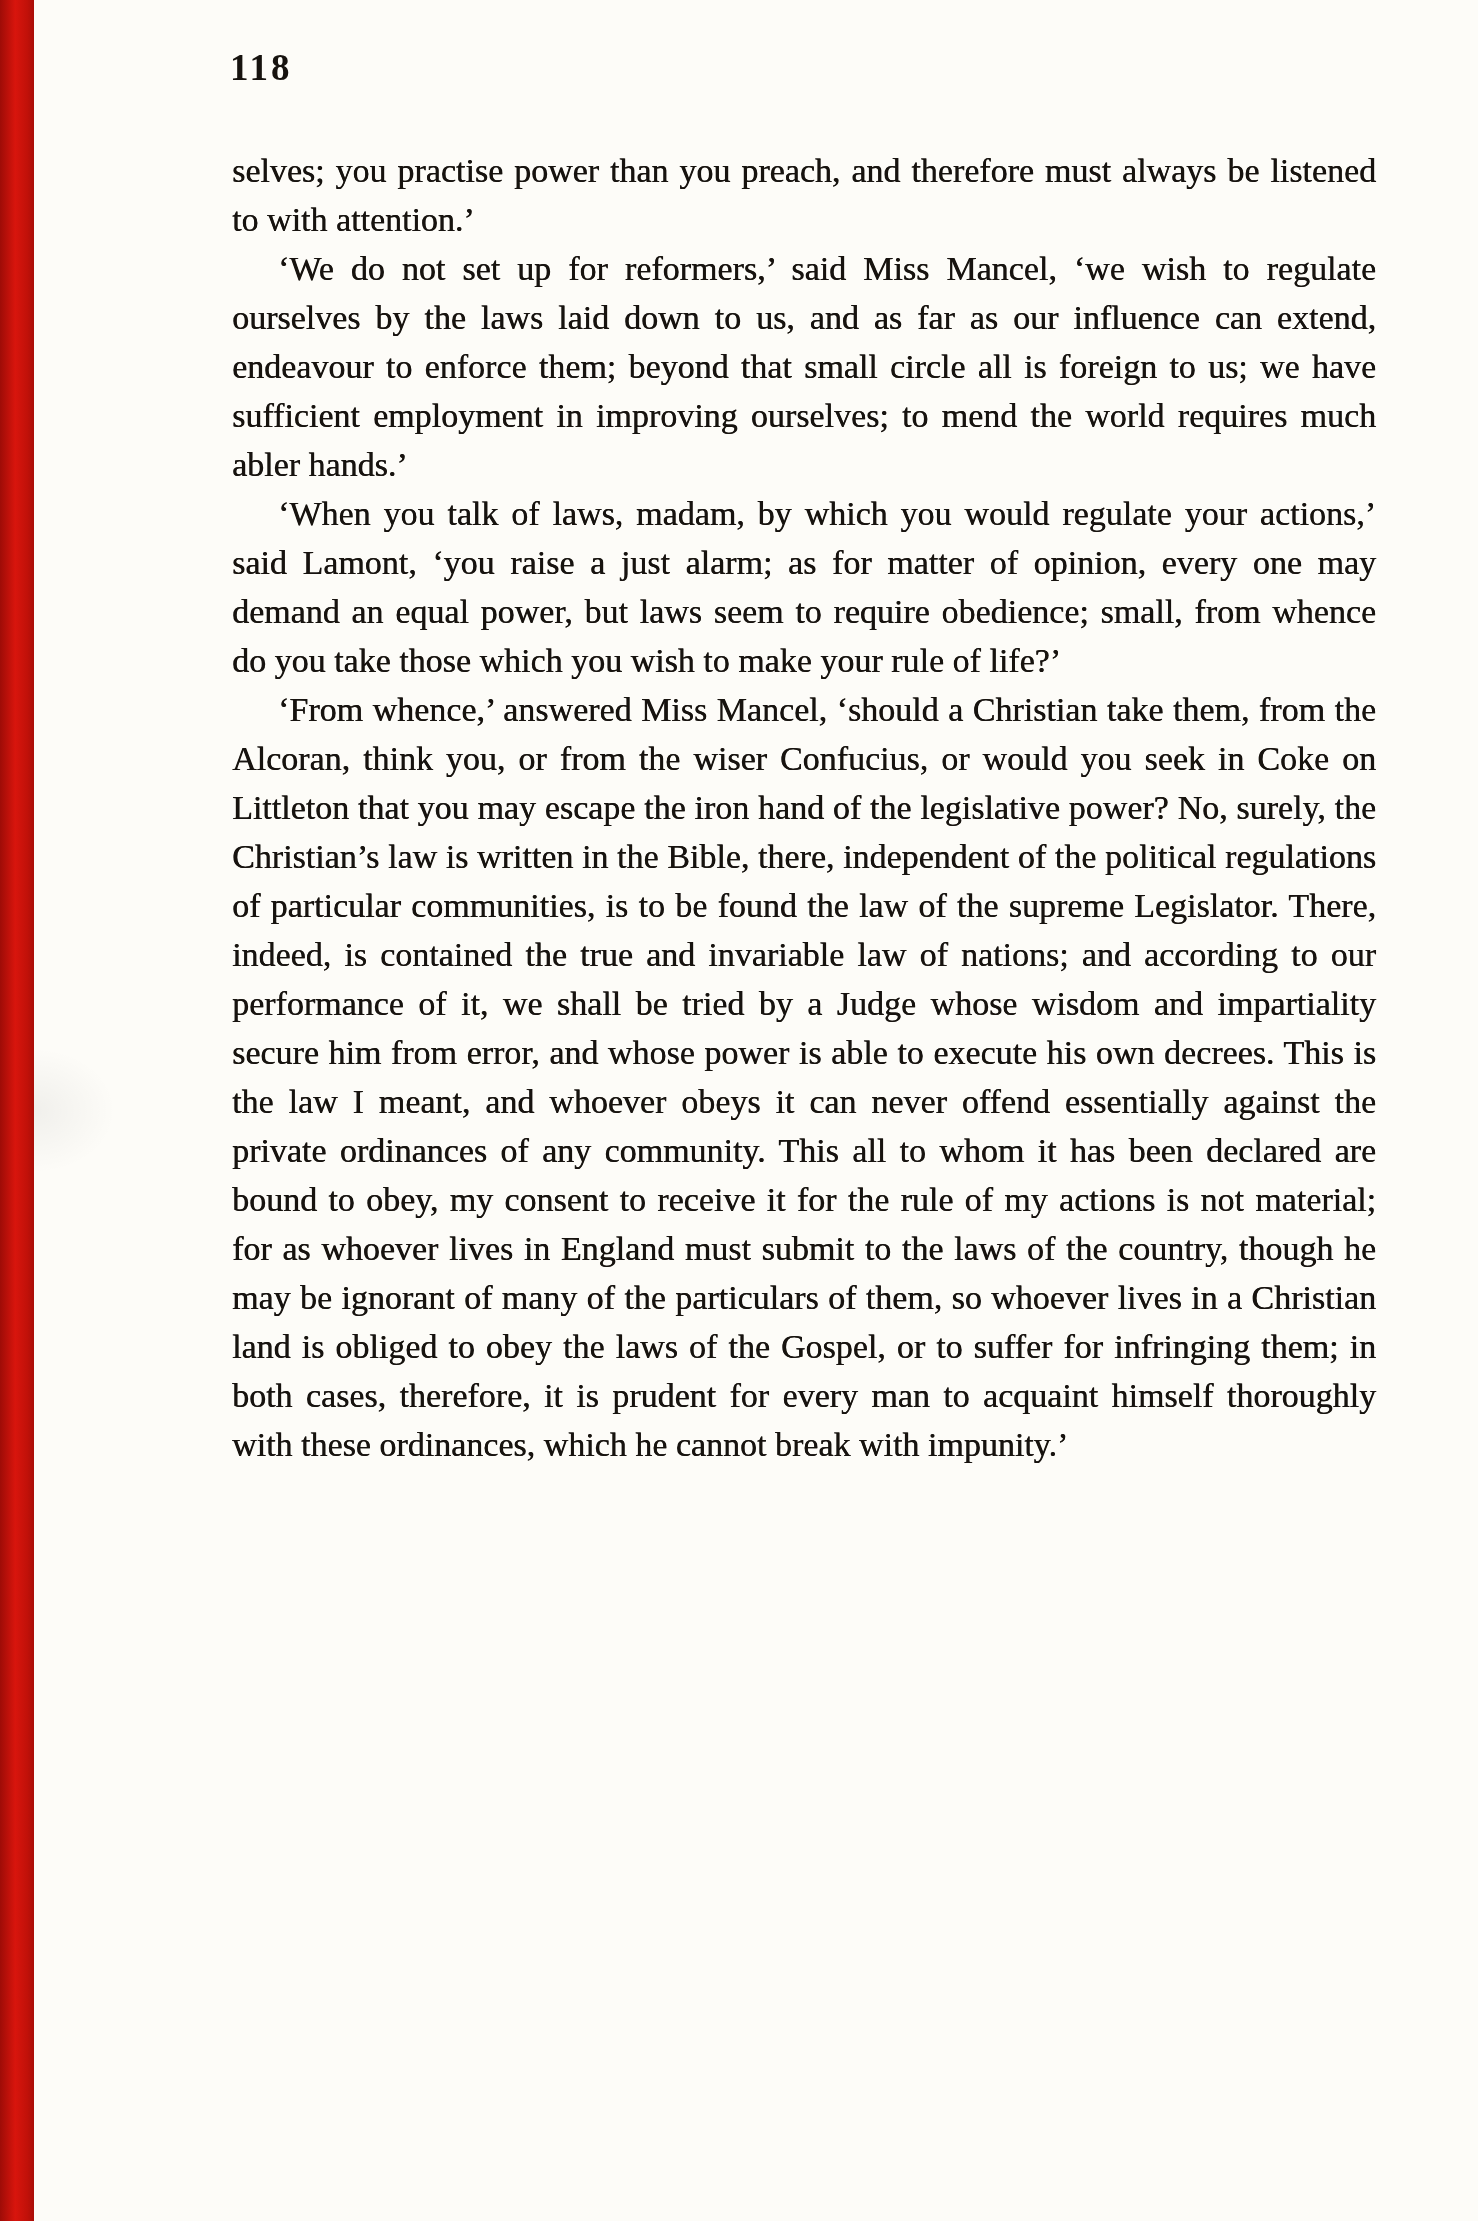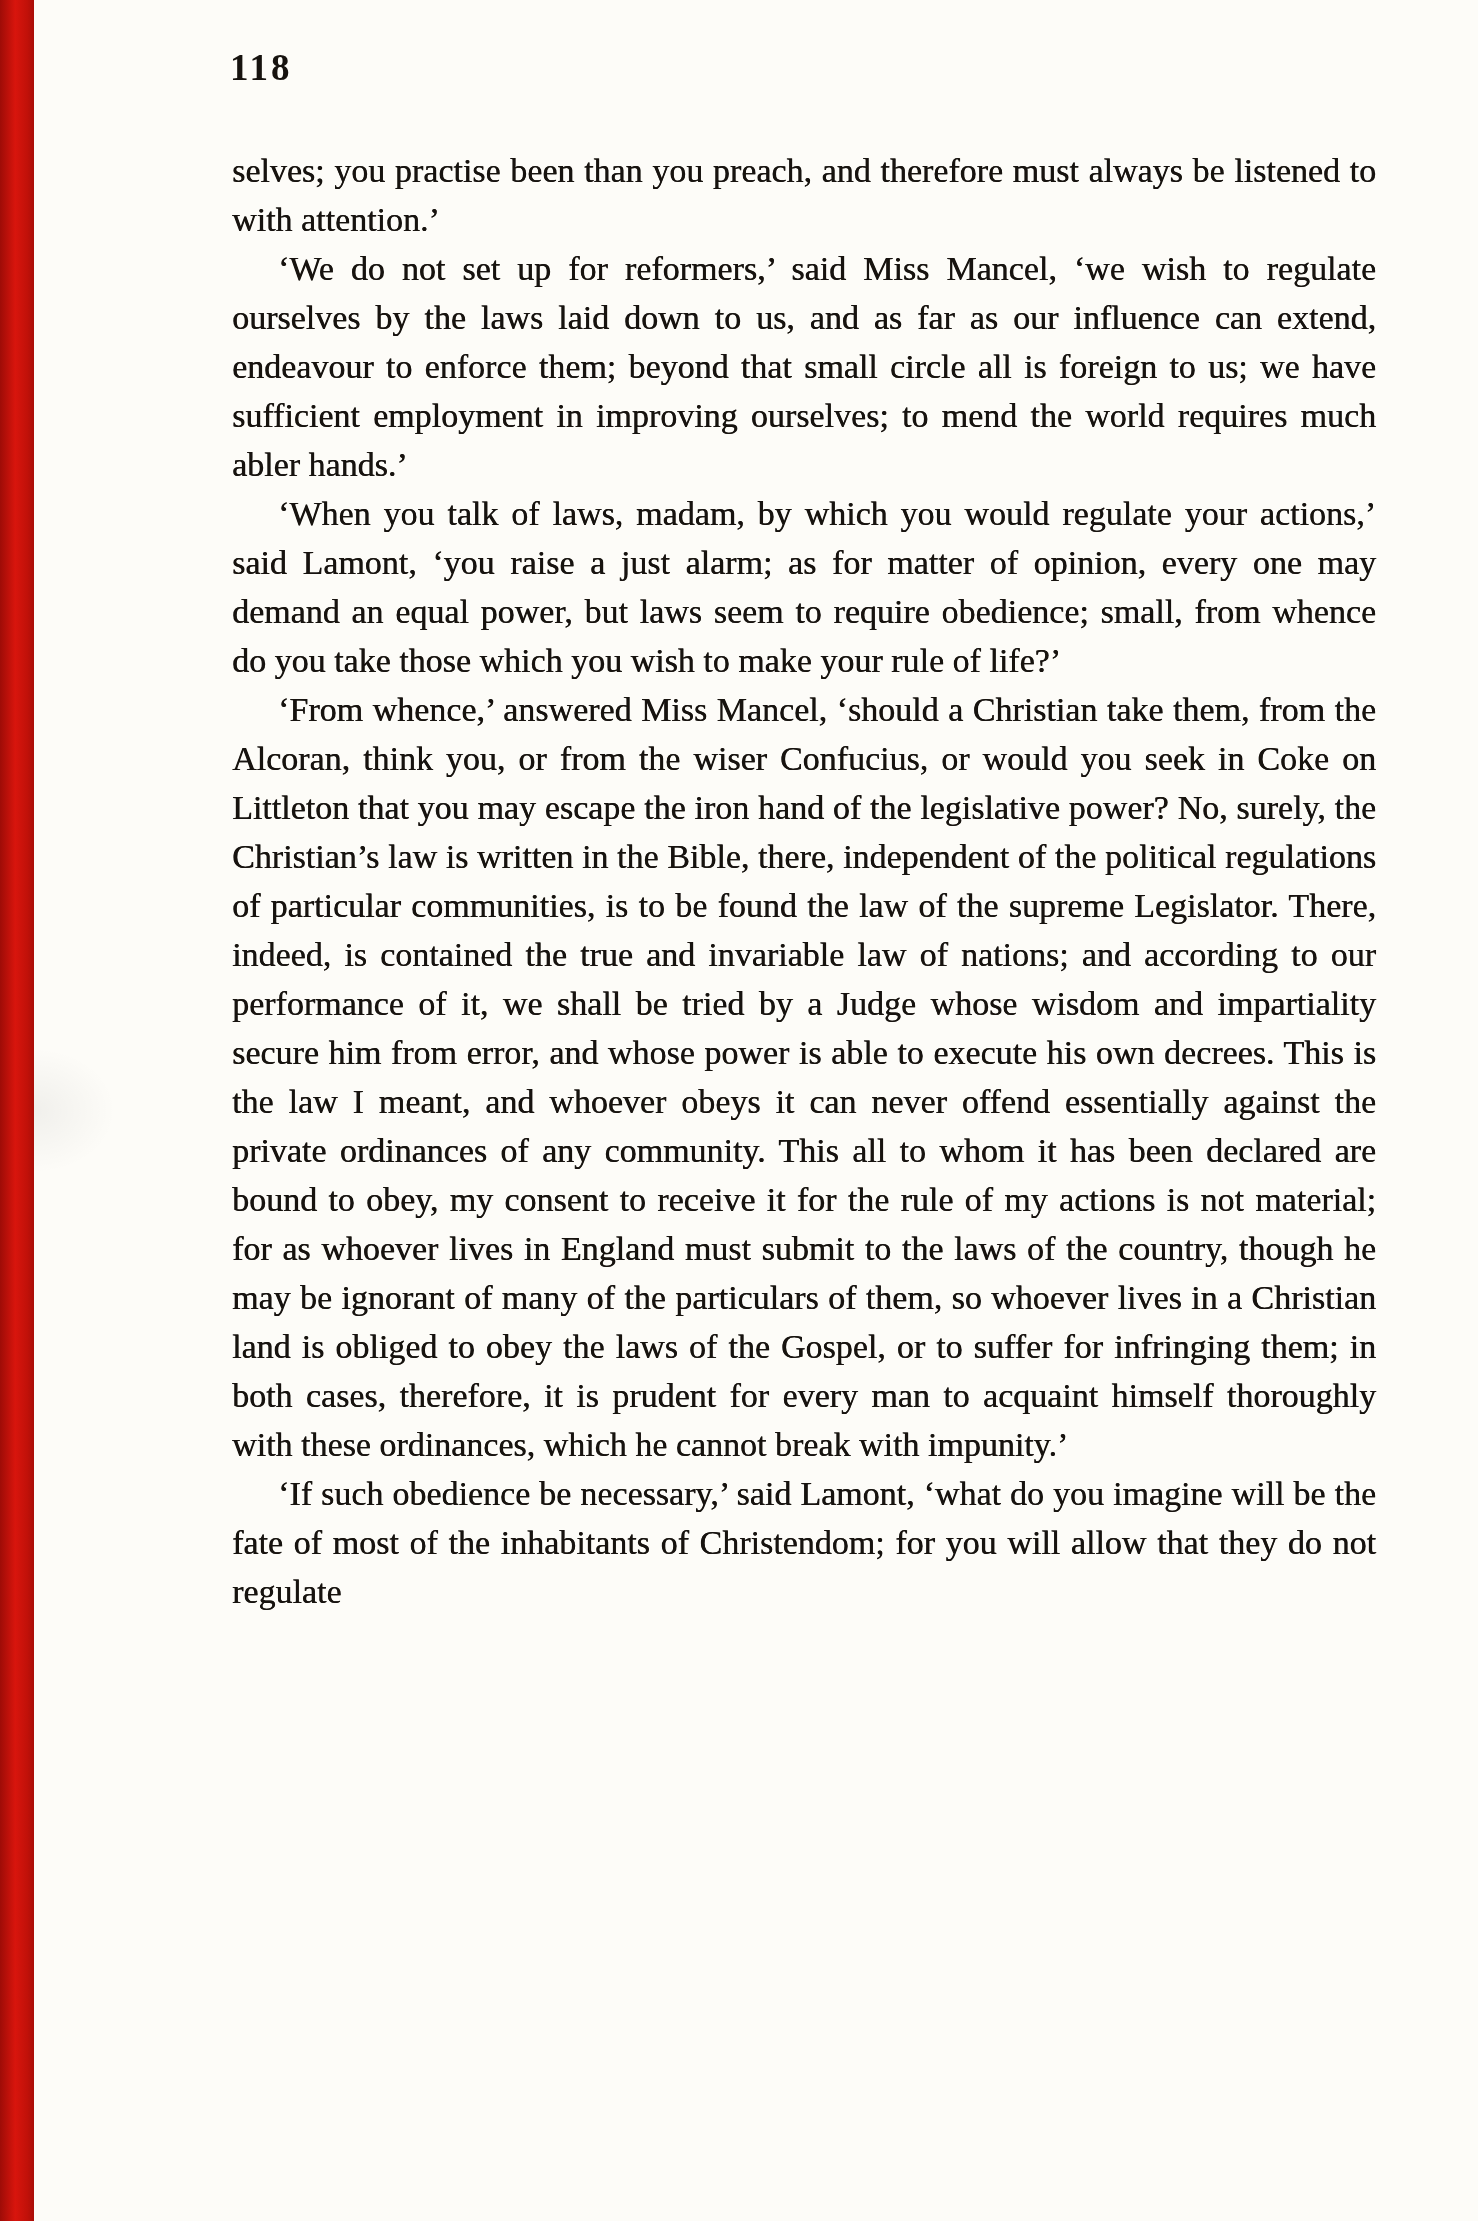--- a/index.html
+++ b/index.html
@@ -62,19 +62,18 @@
 </style>
 </head>
 <body>
 
 <div class="spine-edge"></div>
 
 <div class="page-inner">
   <div class="page-number">118</div>
 
   <div class="text-block">
-    <p class="para no-indent">selves; you practise been than you preach, and therefore must always be listened to with attention.’</p>
+    <p class="para no-indent">selves; you practise power than you preach, and therefore must always be listened to with attention.’</p>
     <p class="para">‘We do not set up for reformers,’ said Miss Mancel, ‘we wish to regulate ourselves by the laws laid down to us, and as far as our influence can extend, endeavour to enforce them; beyond that small circle all is foreign to us; we have sufficient employment in improving ourselves; to mend the world requires much abler hands.’</p>
     <p class="para">‘When you talk of laws, madam, by which you would regulate your actions,’ said Lamont, ‘you raise a just alarm; as for matter of opinion, every one may demand an equal power, but laws seem to require obedience; small, from whence do you take those which you wish to make your rule of life?’</p>
     <p class="para">‘From whence,’ answered Miss Mancel, ‘should a Christian take them, from the Alcoran, think you, or from the wiser Confucius, or would you seek in Coke on Littleton that you may escape the iron hand of the legislative power? No, surely, the Christian’s law is written in the Bible, there, independent of the political regulations of particular communities, is to be found the law of the supreme Legislator. There, indeed, is contained the true and invariable law of nations; and according to our performance of it, we shall be tried by a Judge whose wisdom and impartiality secure him from error, and whose power is able to execute his own decrees. This is the law I meant, and whoever obeys it can never offend essentially against the private ordinances of any community. This all to whom it has been declared are bound to obey, my consent to receive it for the rule of my actions is not material; for as whoever lives in England must submit to the laws of the country, though he may be ignorant of many of the particulars of them, so whoever lives in a Christian land is obliged to obey the laws of the Gospel, or to suffer for infringing them; in both cases, therefore, it is prudent for every man to acquaint himself thoroughly with these ordinances, which he cannot break with impunity.’</p>
-    <p class="para">‘If such obedience be necessary,’ said Lamont, ‘what do you imagine will be the fate of most of the inhabitants of Christendom; for you will allow that they do not regulate</p>
   </div>
 </div>
 
 </body></html>

